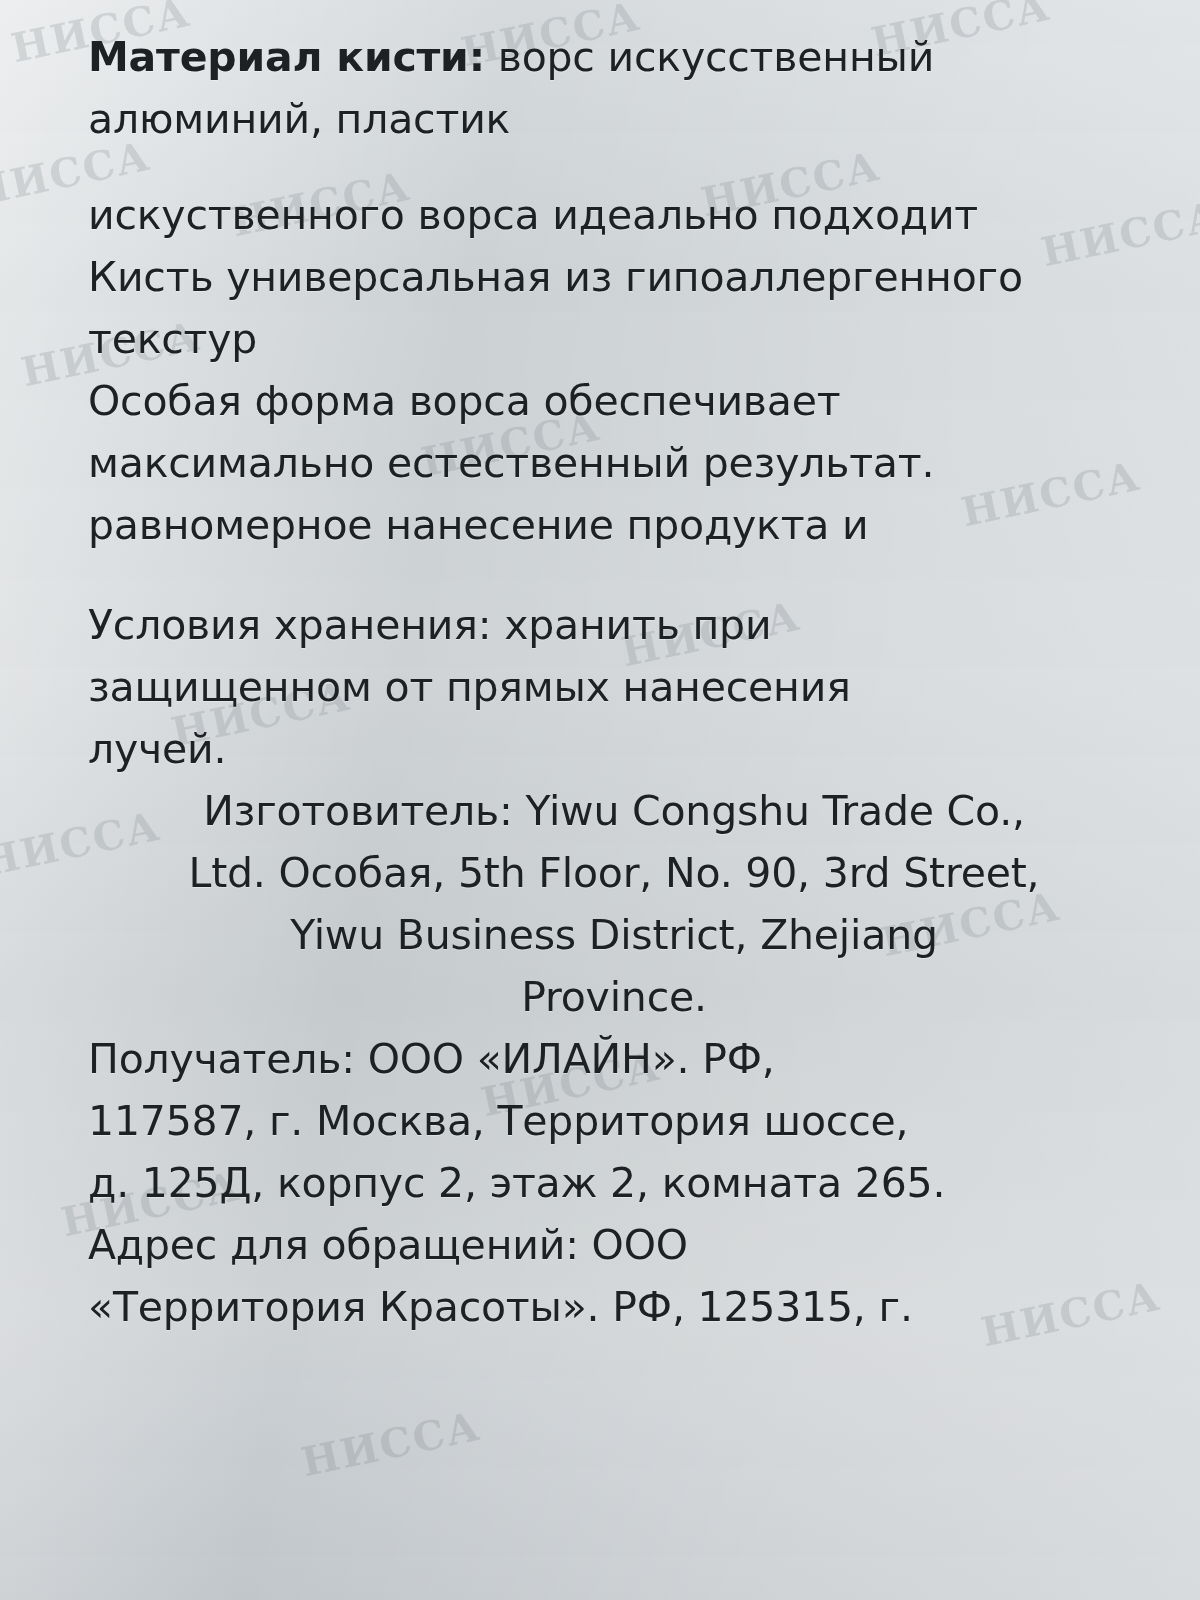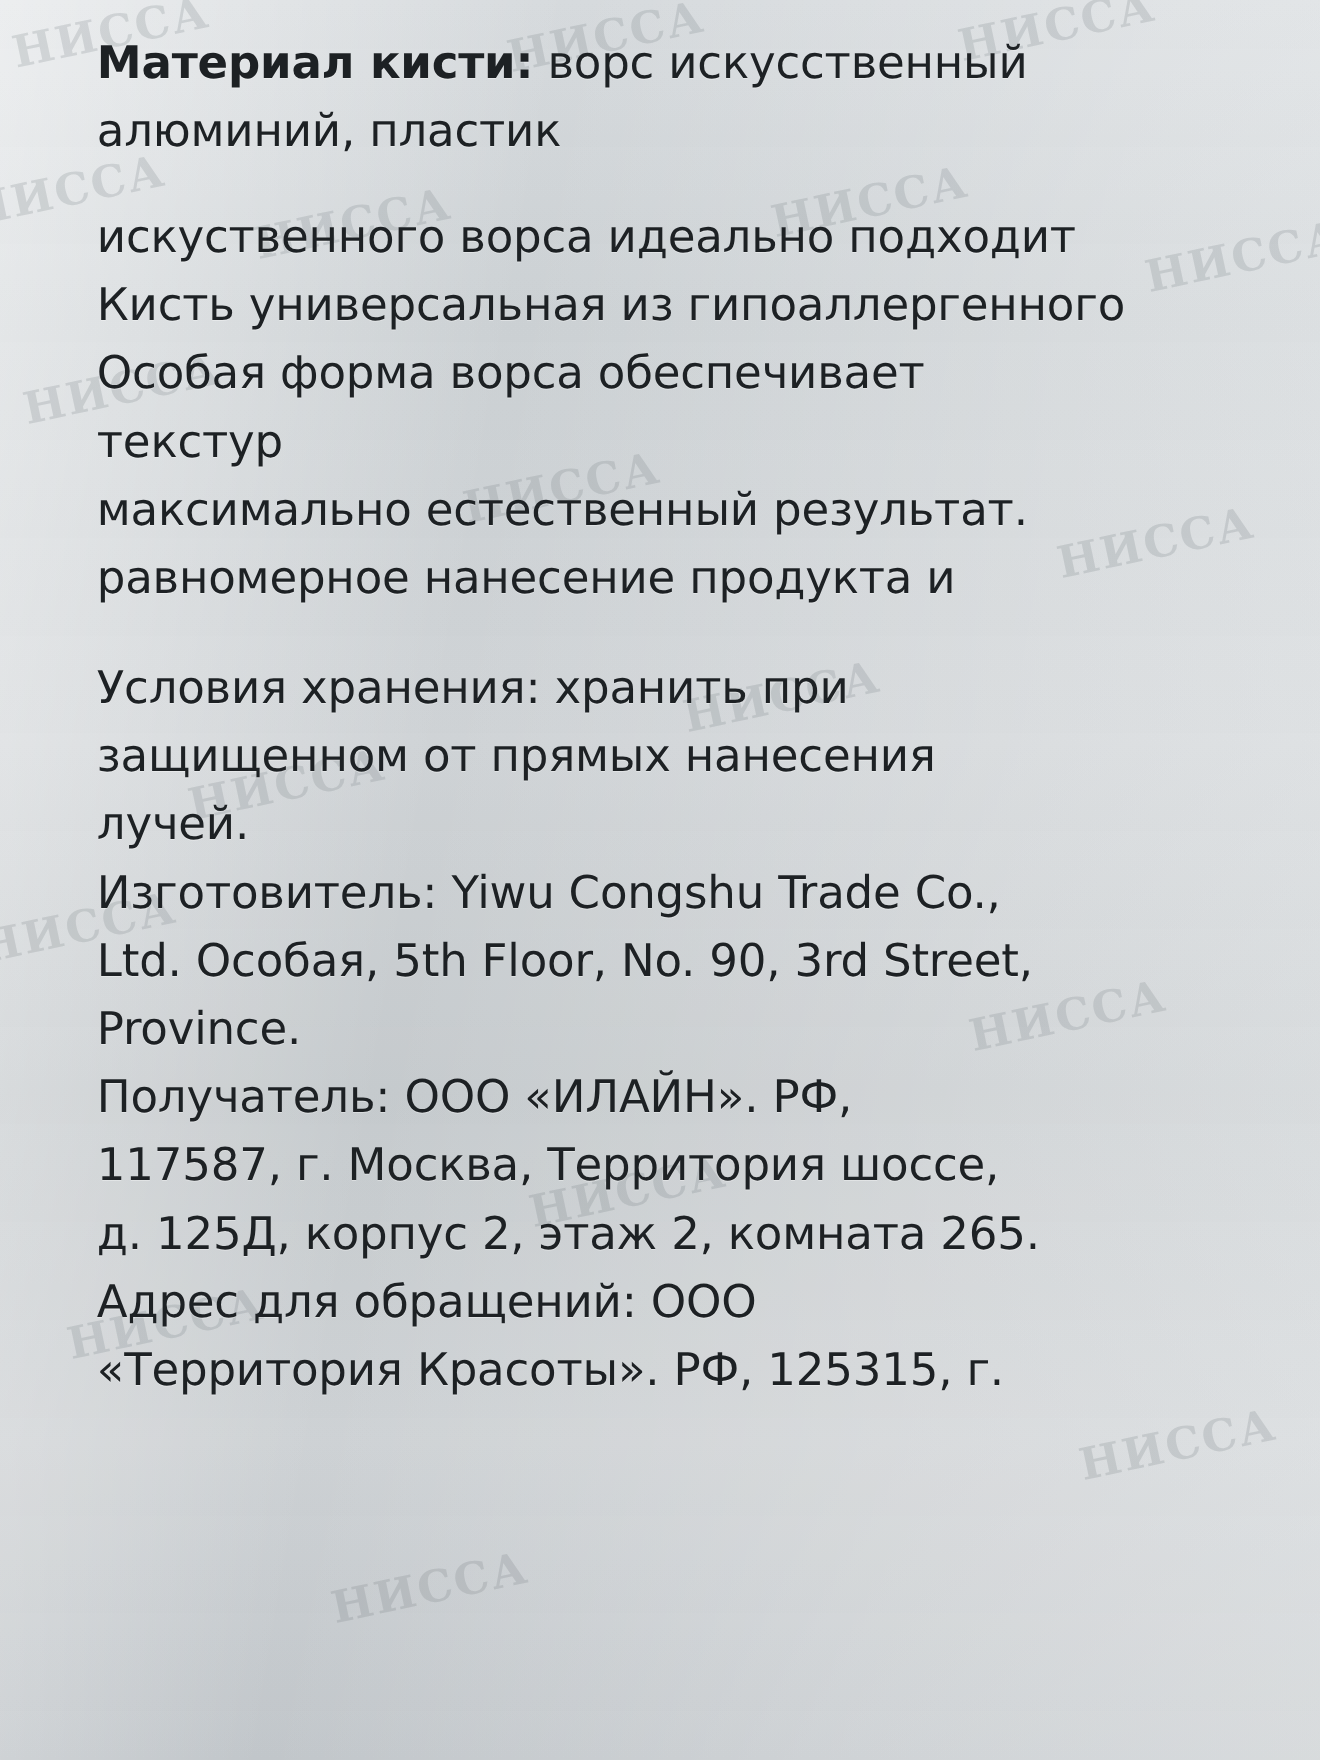--- a/index.html
+++ b/index.html
@@ -54,20 +54,21 @@
   }
 
   .line.bold-lead b {
     font-weight: bold;
   }
   .gap-md { height: 34px; }
   .gap-lg { height: 38px; }
 
   .latin {
     font-family: "DejaVu Sans", sans-serif;
+    text-align: center;
   }
 
   
   #label::after {
     content: "";
     position: absolute;
     inset: 0;
     pointer-events: none;
     background: linear-gradient(180deg, rgba(255,255,255,0.10), rgba(0,0,0,0.03));
     mix-blend-mode: multiply;
@@ -99,33 +100,34 @@
 
   <div class="text-block">
 
     <div class="line bold-lead"><b>Материал кисти:</b><span> ворс искусственный</span></div>
     <div class="line">алюминий, пластик</div>
 
     <div class="gap-md"></div>
 
     <div class="line">искуственного ворса идеально подходит</div>
     <div class="line">Кисть универсальная из гипоаллергенного</div>
+    <div class="line">текстур</div>
     <div class="line">Особая форма ворса обеспечивает</div>
-    <div class="line">текстур</div>
     <div class="line">максимально естественный результат.</div>
     <div class="line">равномерное нанесение продукта и</div>
 
     <div class="gap-lg"></div>
 
     <div class="line">Условия хранения: хранить при</div>
     <div class="line">защищенном от прямых нанесения</div>
     <div class="line">лучей.</div>
 
     <div class="line latin">Изготовитель: Yiwu Congshu Trade Co.,</div>
     <div class="line latin">Ltd. Особая, 5th Floor, No. 90, 3rd Street,</div>
+    <div class="line latin">Yiwu Business District, Zhejiang</div>
     <div class="line latin">Province.</div>
 
     <div class="line">Получатель: ООО «ИЛАЙН». РФ,</div>
     <div class="line">117587, г. Москва, Территория шоссе,</div>
     <div class="line">д. 125Д, корпус 2, этаж 2, комната 265.</div>
     <div class="line">Адрес для обращений: ООО</div>
     <div class="line">«Территория Красоты». РФ, 125315, г.</div>
 
   </div>
 </div>

